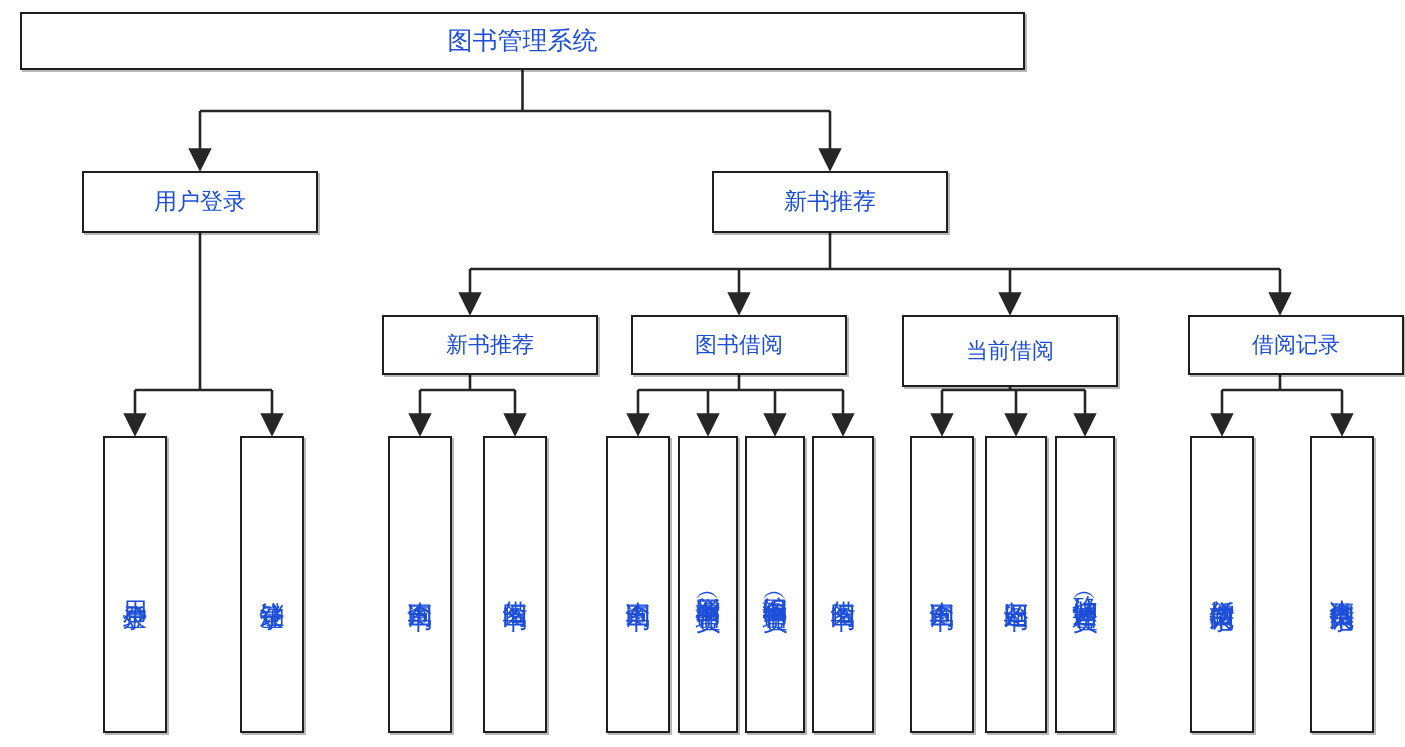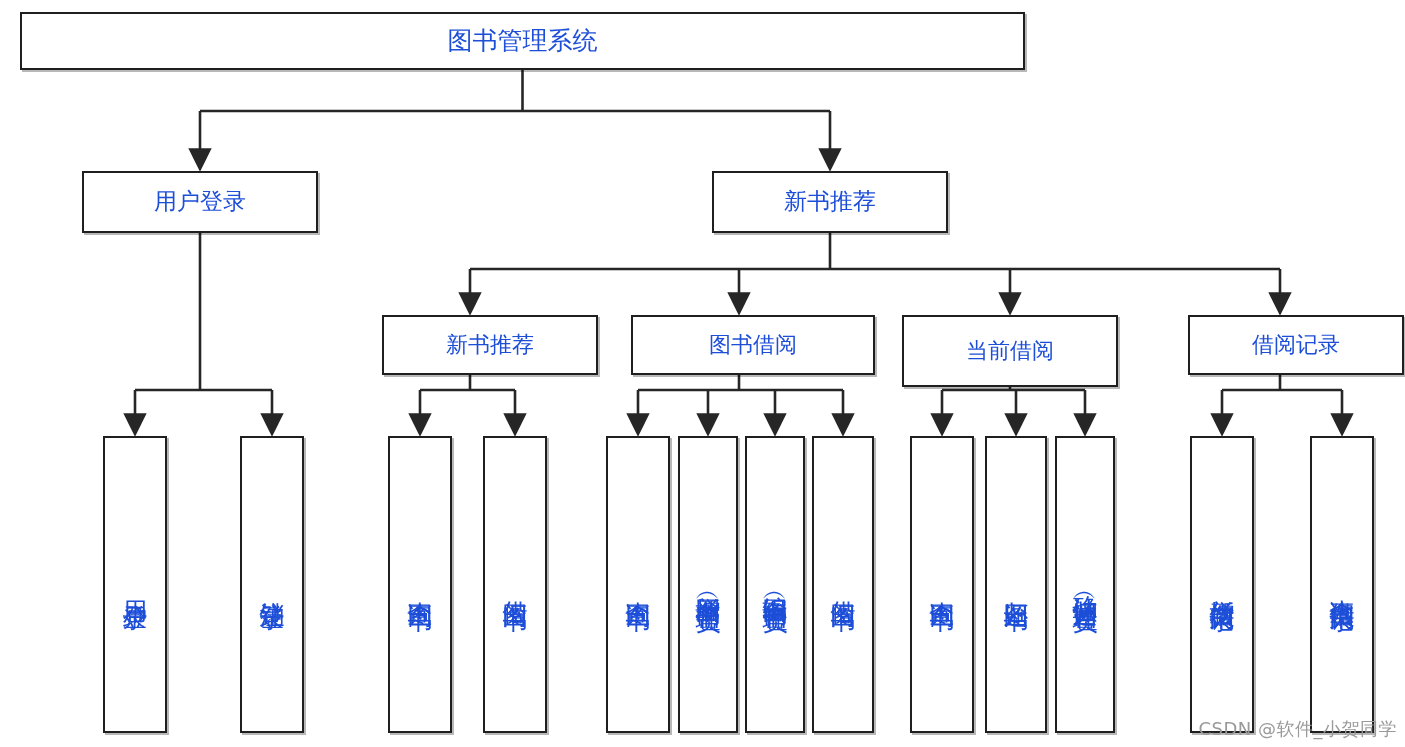--- a/index.html
+++ b/index.html
@@ -124,21 +124,21 @@
       </div>
       <div class="node-box level-1" style="left: 82px; top: 171px; width: 236px; height: 62px;">
         <div class="node-label">用户登录</div>
       </div>
       <div class="node-box level-1" style="left: 712px; top: 171px; width: 236px; height: 62px;">
         <div class="node-label">新书推荐</div>
       </div>
       <div class="node-box level-2" style="left: 382px; top: 315px; width: 216px; height: 60px;">
         <div class="node-label">新书推荐</div>
       </div>
-      <div class="node-box level-2" style="left: 631px; top: 315px; width: 244px; height: 60px;">
+      <div class="node-box level-2" style="left: 631px; top: 315px; width: 216px; height: 60px;">
         <div class="node-label">图书借阅</div>
       </div>
       <div class="node-box level-2" style="left: 902px; top: 315px; width: 216px; height: 72px;">
         <div class="node-label">当前借阅</div>
       </div>
       <div class="node-box level-2" style="left: 1172px; top: 315px; width: 216px; height: 60px; margin-left: 16px;">
         <div class="node-label">借阅记录</div>
       </div>
       <div class="node-box level-3 leaf" style="left: 103px; top: 436px; width: 64px; height: 297px;">
         <div class="node-label">用户登录</div>
@@ -174,14 +174,13 @@
         <div class="node-label">确认归还（管理员）</div>
       </div>
       <div class="node-box level-3 leaf" style="left: 1190px; top: 436px; width: 64px; height: 297px;">
         <div class="node-label">新增借阅记录</div>
       </div>
       <div class="node-box level-3 leaf" style="left: 1310px; top: 436px; width: 64px; height: 297px;">
         <div class="node-label">查询借阅记录</div>
       </div>
     </div>
 
-  <div class="watermark">CSDN @软件_小贺同学</div>
 </div>
 
 </body></html>

